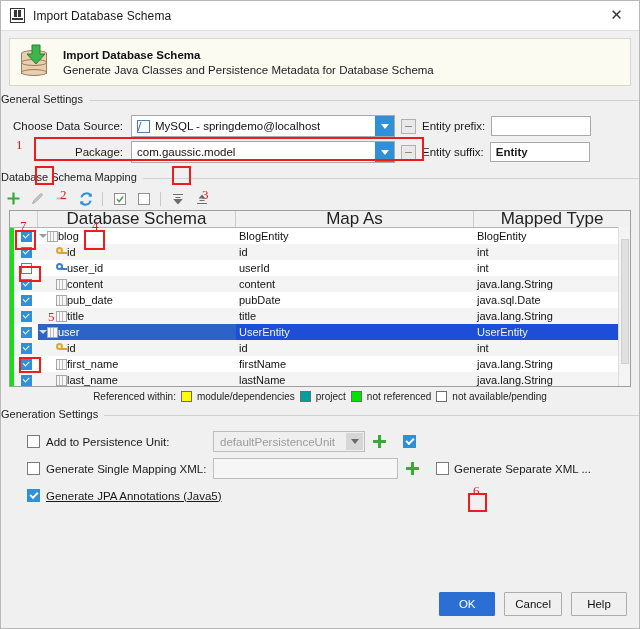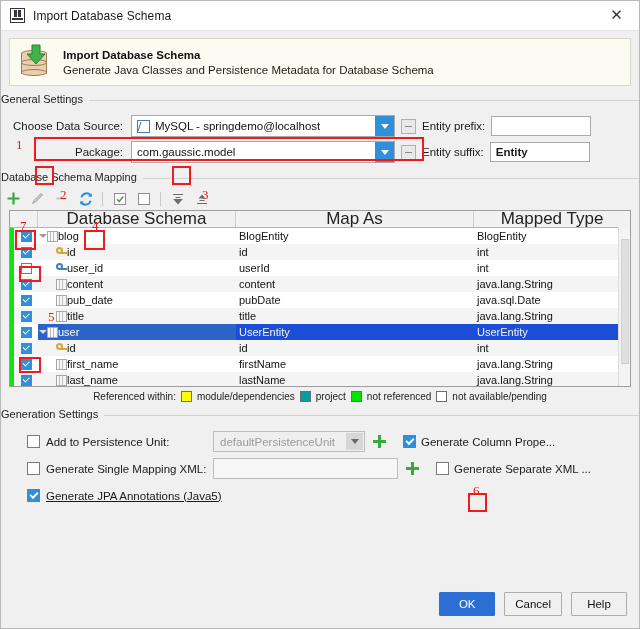--- a/index.html
+++ b/index.html
@@ -482,21 +482,20 @@
         </span>
         <span class="gfield" style="width:152px;">
           <span class="gv">defaultPersistenceUnit</span>
           <span class="garr">
               <i></i>
             </span>
         </span>
         <span class="plusbtn"></span>
         <span class="cb-line" style="margin-left:9px;">
           <span class="cbx on"></span>
-          <span class="t">Generate Column Prope...</span>
         </span>
       </div>
 
       <div class="genrow">
         <span class="gen-lbl">
           <span class="cbx"></span>
           <span>Generate Single Mapping XML:</span>
         </span>
         <span class="gfield" style="width:185px;background:#f6f6f6;">
           <span class="gv"></span>

